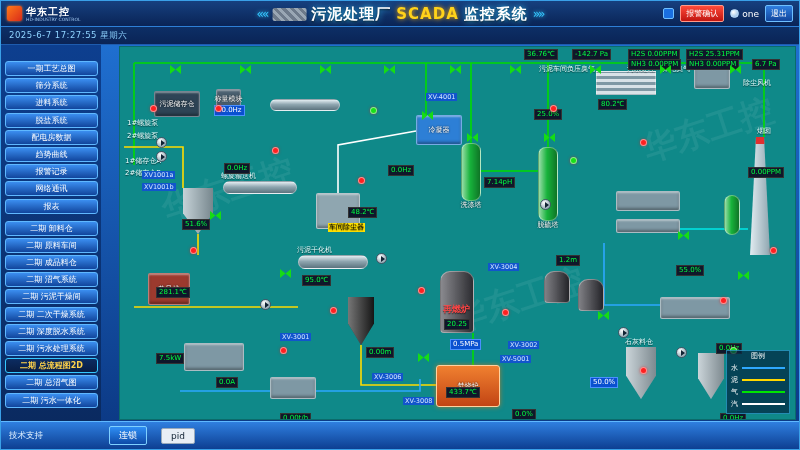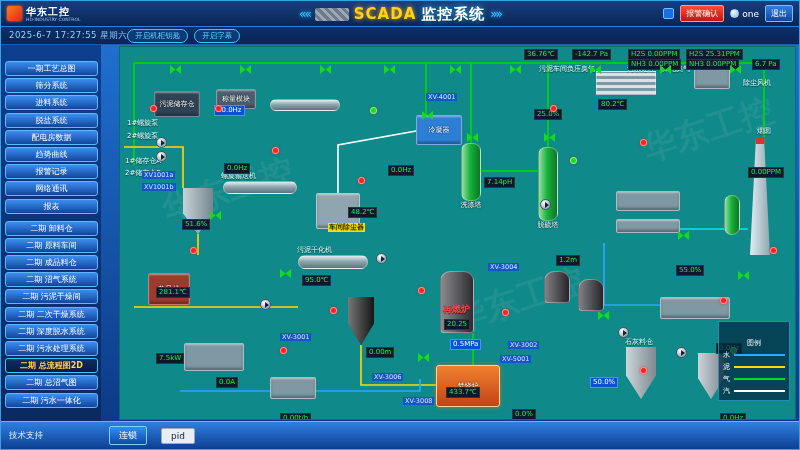--- a/index.html
+++ b/index.html
@@ -54,21 +54,21 @@
   .eq-label { position:absolute; left:50%; top:50%; transform:translate(-50%,-50%); font-size:7px; color:#fff; white-space:nowrap; text-shadow:0 0 2px #000; }
   .eq-label.below { top:auto; bottom:-10px; transform:translateX(-50%); }
   .vbox { position:absolute; background:#0f172a; color:#00ff41; font-size:7px; line-height:9px; padding:0 2px; white-space:nowrap; border:1px solid #333; z-index:5; }
   .sbox { position:absolute; background:#0a50d0; color:#fff; font-size:7px; line-height:9px; padding:0 2px; white-space:nowrap; border:1px solid #4a90ff; z-index:5; }
   .tag { position:absolute; background:#1255cc; color:#d6e8ff; font-size:6.5px; line-height:8px; padding:0 2px; white-space:nowrap; z-index:5; }
   .clabel { position:absolute; color:#eaffff; font-size:7px; line-height:9px; white-space:nowrap; z-index:4; text-shadow:0 1px 1px rgba(0,0,0,.6); padding:0 1px; }
   .valve { position:absolute; width:11px; height:9px; z-index:6; cursor:pointer; }
   .ind { position:absolute; width:7px; height:7px; border-radius:50%; border:1px solid rgba(255,255,255,.5); box-shadow:0 0 3px rgba(255,0,0,.5); z-index:6; }
   .pump { position:absolute; width:11px; height:11px; border-radius:50%; background:radial-gradient(circle at 35% 30%,#fff,#9ab0ba 70%); border:1px solid #456; z-index:6; cursor:pointer; }
   .tri { width:0; height:0; border-left:4px solid #123; border-top:3px solid transparent; border-bottom:3px solid transparent; margin:2px 0 0 3.5px; }
-  .legend { position:absolute; right:5px; bottom:18px; width:72px; background:rgba(2,40,66,.72); border:1px solid rgba(60,200,255,.55); z-index:8; padding:16px 4px 4px; }
+  .legend { position:absolute; right:5px; bottom:5px; width:64px; background:rgba(2,40,66,.72); border:1px solid rgba(60,200,255,.55); z-index:8; padding:0 4px 4px; }
   .legend-title { font-size:7px; color:#fff; text-align:center; }
   .legend-row { display:flex; align-items:center; gap:4px; margin-top:2px; }
   .legend-row span { font-size:7px; color:#fff; }
   .legend-line { flex:1; height:2px; }
 
   
   .bottombar { height:28px; flex:0 0 28px; background:linear-gradient(180deg,#2f7fe0,#0d3f92); border-top:1px solid #5fb8ff; display:flex; align-items:center; padding:0 8px; gap:14px; }
   .support { color:#dff0ff; font-size:8.5px; width:86px; cursor:pointer; }
   .interlock-btn { background:linear-gradient(180deg,#2f8ff5,#0d4aa8); border:1px solid #7fd0ff; border-radius:2px; color:#fff; font-size:9px; padding:2px 9px; cursor:pointer; }
   .pid-btn { background:#e8eef5; border:1px solid #9ab; border-radius:2px; color:#123; font-size:9px; padding:2px 9px; cursor:pointer; }
@@ -82,43 +82,40 @@
     <div class="logo">
       <div class="logo-mark"></div>
       <div class="logo-text">
         <div class="logo-cn">华东工控</div>
         <div class="logo-en">HD-INDUSTRY CONTROL</div>
       </div>
     </div>
     <div class="title-wrap">
       <span class="deco">««</span>
       <span class="redacted"></span>
+      <span class="t-main">污泥处理厂</span>
       <span class="t-brand">SCADA</span>
       <span class="t-main">监控系统</span>
       <span class="deco">»»</span>
     </div>
     <div class="top-actions">
       <span class="icon-sq"></span>
       <button class="alarm-btn">报警确认</button>
       <span class="user">
         <span class="user-dot"></span>
         <span>one</span>
       </span>
       <button class="exit-btn">退出</button>
     </div>
   </header>
 
   <div class="subbar">
     <div class="datetime">
       <span>2025-6-7 17:27:55</span>
       <span>星期六</span>
-    </div>
-    <div class="sub-actions">
-      <button class="pill">开启机柜钥匙</button>
-      <button class="pill">开启字幕</button>
     </div>
   </div>
 
   <div class="body-row">
     <aside class="sidebar">
         <div class="nav-btn">一期工艺总图</div>
         <div class="nav-btn">筛分系统</div>
         <div class="nav-btn">进料系统</div>
         <div class="nav-btn">脱盐系统</div>
         <div class="nav-btn">配电房数据</div>
@@ -177,21 +174,21 @@
           <polyline points="14,260 178,260" fill="none" stroke="#ffdc00" stroke-width="1.6"></polyline>
           <polyline points="241,298 241,338 316,338" fill="none" stroke="#ffdc00" stroke-width="1.6"></polyline>
           <polyline points="60,344 300,344 300,332" fill="none" stroke="#2da8ff" stroke-width="1.6"></polyline>
           <polyline points="484,196 484,258 540,258" fill="none" stroke="#2da8ff" stroke-width="1.6"></polyline>
           <polyline points="218,146 218,98 296,84" fill="none" stroke="#ffffff" stroke-width="1.6"></polyline>
           <polyline points="520,182 628,182" fill="none" stroke="#00e8e8" stroke-width="1.6"></polyline>
         </svg>
         <div class="eq box" style="width: 46px; height: 26px; background-color: rgb(46, 68, 86); left: 34px; top: 44px; position: absolute;">
           <div class="eq-label">污泥储存仓</div>
         </div>
-        <div class="eq box" style="width: 40px; height: 20px; background-color: rgb(74, 96, 112); left: 96px; top: 42px; position: absolute; text-align: right;">
+        <div class="eq box" style="width: 25px; height: 20px; background-color: rgb(74, 96, 112); left: 96px; top: 42px; position: absolute; text-align: right;">
           <div class="eq-label">称量模块</div>
         </div>
         <div class="eq cyl" style="width: 70px; height: 12px; left: 150px; top: 52px; position: absolute;"></div>
         <div class="eq hopper" style="width: 30px; height: 46px; background-color: rgb(159, 180, 189); left: 63px; top: 141px; position: absolute;"></div>
         <div class="eq cyl" style="width: 74px; height: 13px; left: 103px; top: 134px; position: absolute;"></div>
         <div class="eq box" style="width: 44px; height: 36px; background-color: rgb(143, 166, 176); left: 196px; top: 146px; position: absolute;"></div>
         <div class="eq cyl" style="width: 70px; height: 14px; left: 178px; top: 208px; position: absolute;"></div>
         <div class="eq box" style="width: 42px; height: 32px; background-color: rgb(156, 58, 46); left: 28px; top: 226px; position: absolute;">
           <div class="eq-label">热风炉</div>
         </div>

